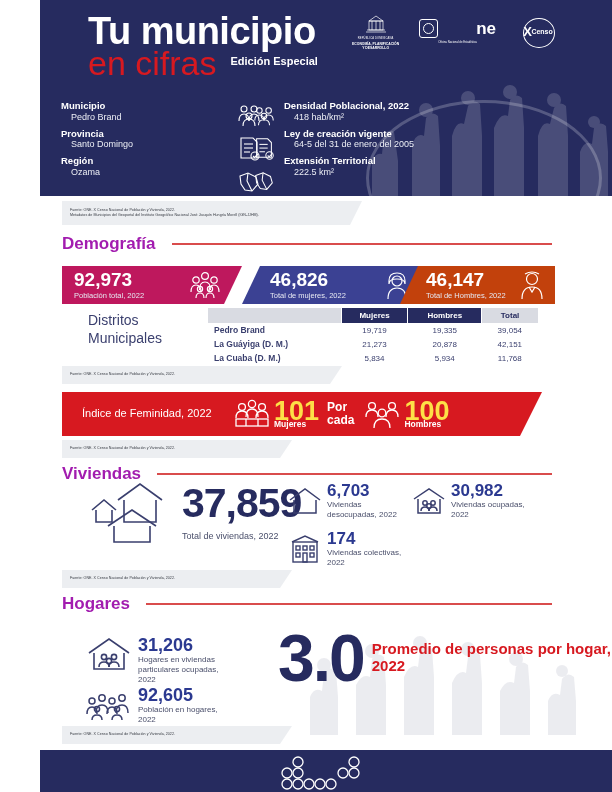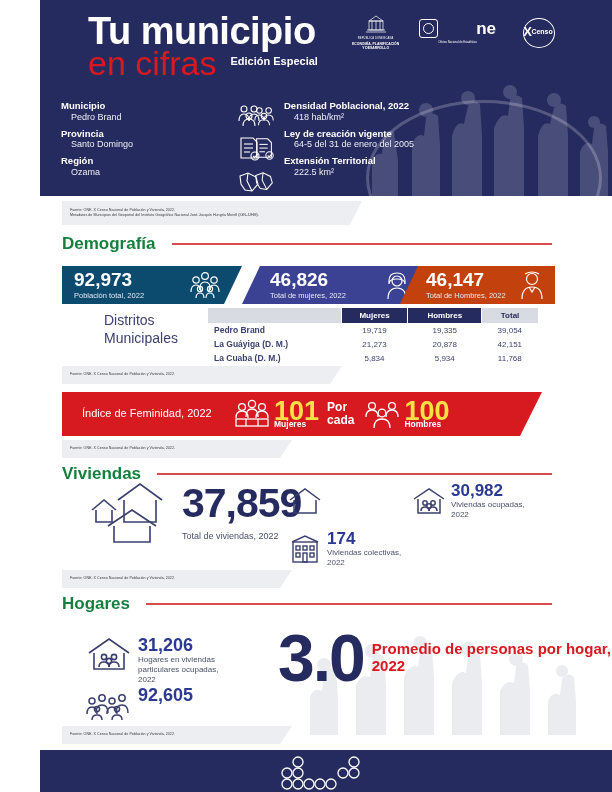--- a/index.html
+++ b/index.html
@@ -77,44 +77,44 @@
     clip-path:polygon(0 0,100% 0,calc(100% - 12px) 100%,0 100%);
     display:flex;flex-direction:column;justify-content:center;
     padding-left:8px;box-sizing:border-box;
   }
   .srcbar .sl{font-size:3.6px;color:#33373f;line-height:1.5;letter-spacing:.05px;}
   .srcbar.tall{height:24px;}
 
   
   .sect{position:absolute;display:flex;align-items:center;width:490px;}
   .sect h2{
-    font-size:17px;font-weight:bold;color:#15803d;margin:0;white-space:nowrap;
+    font-size:17px;font-weight:bold;color:#a21caf;margin:0;white-space:nowrap;
   }
   .sect .rule{flex:1;height:1.4px;background:#d94c4c;margin-left:16px;}
 
   
   .banner{
     position:absolute;height:38px;display:flex;align-items:center;
     box-sizing:border-box;
   }
-  .b1{left:62px;top:266px;width:180px;background:#0c4a6e;
+  .b1{left:62px;top:266px;width:180px;background:#be185d;
       clip-path:polygon(0 0,100% 0,calc(100% - 18px) 100%,0 100%);padding-left:12px;}
   .b2{left:242px;top:266px;width:190px;background:#3b4193;
       clip-path:polygon(18px 0,100% 0,calc(100% - 18px) 100%,0 100%);padding-left:28px;}
   .b3{left:400px;top:266px;width:155px;background:#c2410c;
       clip-path:polygon(18px 0,100% 0,100% 100%,0 100%);padding-left:26px;}
   .bnum{font-size:19px;font-weight:bold;color:#fff;line-height:1;}
   .blab{font-size:7.5px;color:#e6e8f2;margin-top:2px;white-space:nowrap;}
   .bico{margin-left:auto;margin-right:6px;width:34px;height:30px;}
   .b1 .bico{margin-right:20px;}
   .b2 .bico{margin-right:18px;}
 
   
   .dm-label{
-    position:absolute;left:104px;top:312px;width:105px;
+    position:absolute;left:88px;top:312px;width:105px;
     font-size:14px;color:#3a3f6e;line-height:1.25;
   }
   .dtable{position:absolute;left:208px;top:308px;width:330px;
     border-collapse:collapse;font-size:8px;}
   .dtable th{
     background:#262b5f;color:#fff;font-size:8px;font-weight:bold;
     padding:3px 6px;text-align:center;border-right:1.5px solid #fff;
   }
   .dtable th.blank{background:#d9dbe2;}
   .dtable th.total{background:#d9dbe2;color:#262b5f;border-right:none;}
@@ -489,20 +489,24 @@
     </div>
   </div>
 
   <div class="stat" style="left:288px;top:482px;width:120px;">
     <svg class="sico" viewBox="0 0 34 30">
       <g fill="none" stroke="#3a3f6e" stroke-width="1.5">
         <path d="M2 14 L17 3 L32 14"></path>
           <path d="M6 14 L6 27 L28 27 L28 14"></path>
       </g>
     </svg>
+    <div>
+      <div class="snum">6,703</div>
+      <div class="slab">Viviendas desocupadas, 2022</div>
+    </div>
   </div>
 
   <div class="stat" style="left:412px;top:482px;width:130px;">
     <svg class="sico" viewBox="0 0 34 30">
       <g fill="none" stroke="#3a3f6e" stroke-width="1.5">
         <path d="M2 13 L17 3 L32 13"></path>
           <path d="M6 13 L6 27 L28 27 L28 13"></path>
         <circle cx="13" cy="17" r="2.2"></circle>
           <circle cx="21" cy="17" r="2.2"></circle>
         <circle cx="17" cy="20" r="2.2"></circle>
@@ -574,20 +578,21 @@
         <circle cx="36" cy="8" r="3.2"></circle>
           <path d="M30 23 Q30 15 36 15 Q42 15 42 23"></path>
         <circle cx="11" cy="19" r="2.6"></circle>
           <path d="M6 30 Q6 25 11 25 Q16 25 16 30"></path>
         <circle cx="31" cy="19" r="2.6"></circle>
           <path d="M26 30 Q26 25 31 25 Q36 25 36 30"></path>
       </g>
     </svg>
     <div>
       <div class="snum" style="font-size:18px">92,605</div>
+      <div class="slab">Población en hogares, 2022</div>
     </div>
   </div>
 
   <svg class="hog-silh" viewBox="0 0 290 110">
     <g fill="#6c7190">
       <path d="M10 110 L10 72 Q14 62 22 66 L24 48 Q30 40 36 46 L38 72 L38 110 Z"></path>
       <circle cx="24" cy="40" r="7"></circle>
       <path d="M56 110 L56 60 Q62 48 70 52 L72 34 Q78 26 84 32 L86 60 L86 110 Z"></path>
       <circle cx="72" cy="26" r="7"></circle>
       <path d="M104 110 L104 52 Q110 38 118 42 L120 26 Q126 18 132 24 L134 52 L134 110 Z"></path>

